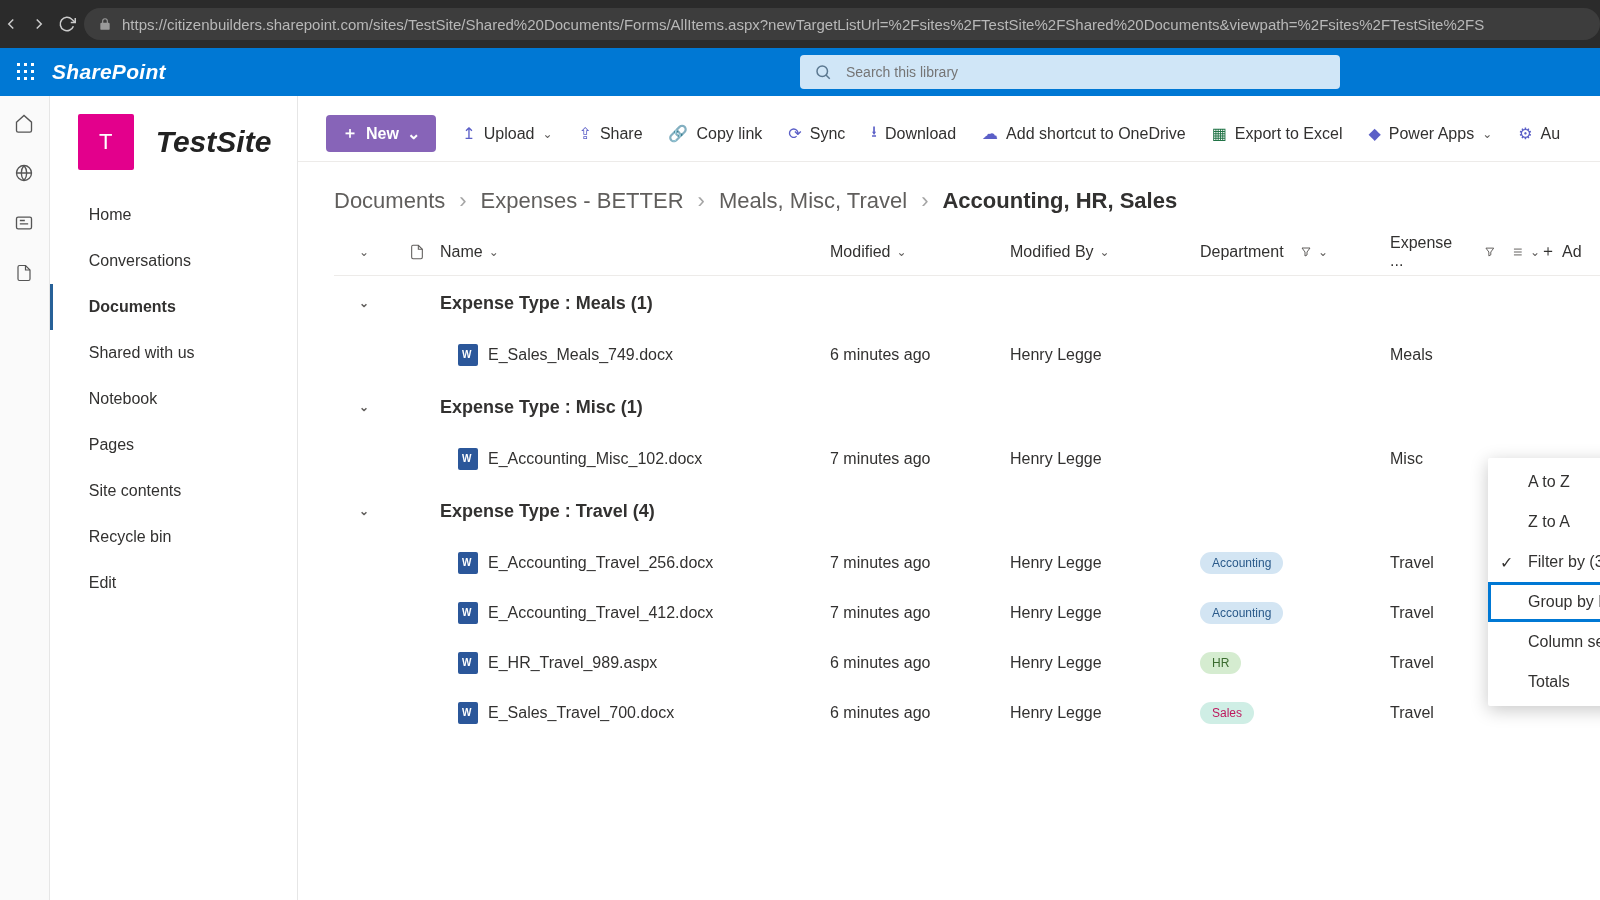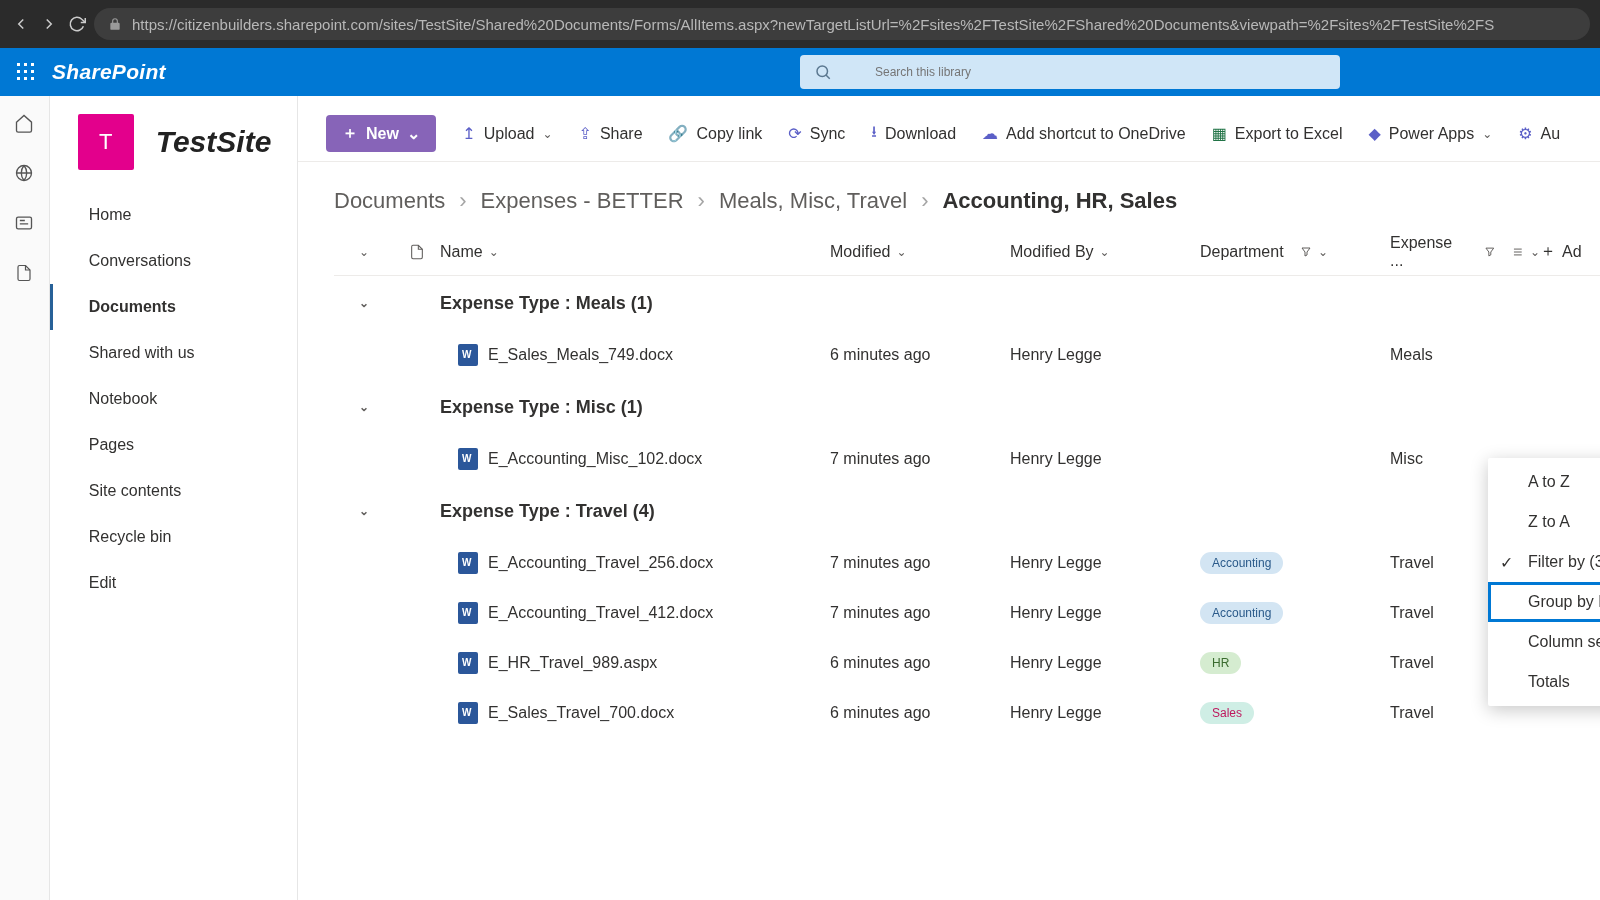--- a/index.html
+++ b/index.html
@@ -1,29 +1,29 @@
 <!DOCTYPE html>
 <html><head>
 <meta charset="utf-8">
 <style>
 * { box-sizing: border-box; margin: 0; padding: 0; font-family: "Segoe UI", -apple-system, sans-serif; }
 body { width: 1600px; height: 900px; overflow: hidden; background: #fff; }
 
 
-.browser-bar { height: 48px; background: #2b2b2b; display: flex; align-items: center; padding: 0 10px; gap: 6px; }
+.browser-bar { height: 48px; background: #2b2b2b; display: flex; align-items: center; padding: 0 0; gap: 6px; }
 .nav-btn { width: 22px; height: 22px; display: flex; align-items: center; justify-content: center; color: #ccc; cursor: pointer; }
 .url-box { flex: 1; display: flex; align-items: center; background: #3d3d3d; border-radius: 18px; height: 32px; padding: 0 14px; gap: 10px; color: #b8b8b8; font-size: 15px; white-space: nowrap; overflow: hidden; }
 
 
 .suite-bar { height: 48px; background: #0078d4; display: flex; align-items: center; padding: 0 0; gap: 0; }
 .waffle { width: 52px; height: 48px; display: flex; align-items: center; justify-content: center; color: #fff; cursor: pointer; }
 .brand { color: #fff; font-weight: 600; font-size: 21px; letter-spacing: 0.3px; font-style: italic; }
 .suite-spacer { flex: 1; }
 .search-wrap { width: 540px; height: 34px; background: #d0e6f7; border-radius: 4px; display: flex; align-items: center; padding: 0 14px; gap: 14px; color: #4f6b82; margin-right: 260px; }
-.search-wrap input { border: none; background: transparent; flex: 1; font-size: 12px; color: #1d4ed8; outline: none; margin-left: 29px; }
+.search-wrap input { border: none; background: transparent; flex: 1; font-size: 14px; color: #1d4ed8; outline: none; }
 
 
 .shell { display: flex; height: calc(900px - 48px - 48px); }
 .rail { width: 54px; background: #fafafa; border-right: 1px solid #e6e6e6; display: flex; flex-direction: column; align-items: center; padding-top: 16px; gap: 28px; color: #555; }
 .rail-icon { width: 22px; height: 22px; display: flex; align-items: center; justify-content: center; cursor: pointer; }
 
 .left { width: 270px; border-right: 1px solid #e6e6e6; display: flex; flex-direction: column; }
 .site-header { display: flex; align-items: center; gap: 22px; padding: 18px 0 18px 28px; }
 .site-logo { width: 56px; height: 56px; background: #e3008c; color: #fff; display: flex; align-items: center; justify-content: center; font-size: 22px; border-radius: 2px; }
 .site-name { font-size: 30px; font-weight: 600; color: #222; font-style: italic; }

